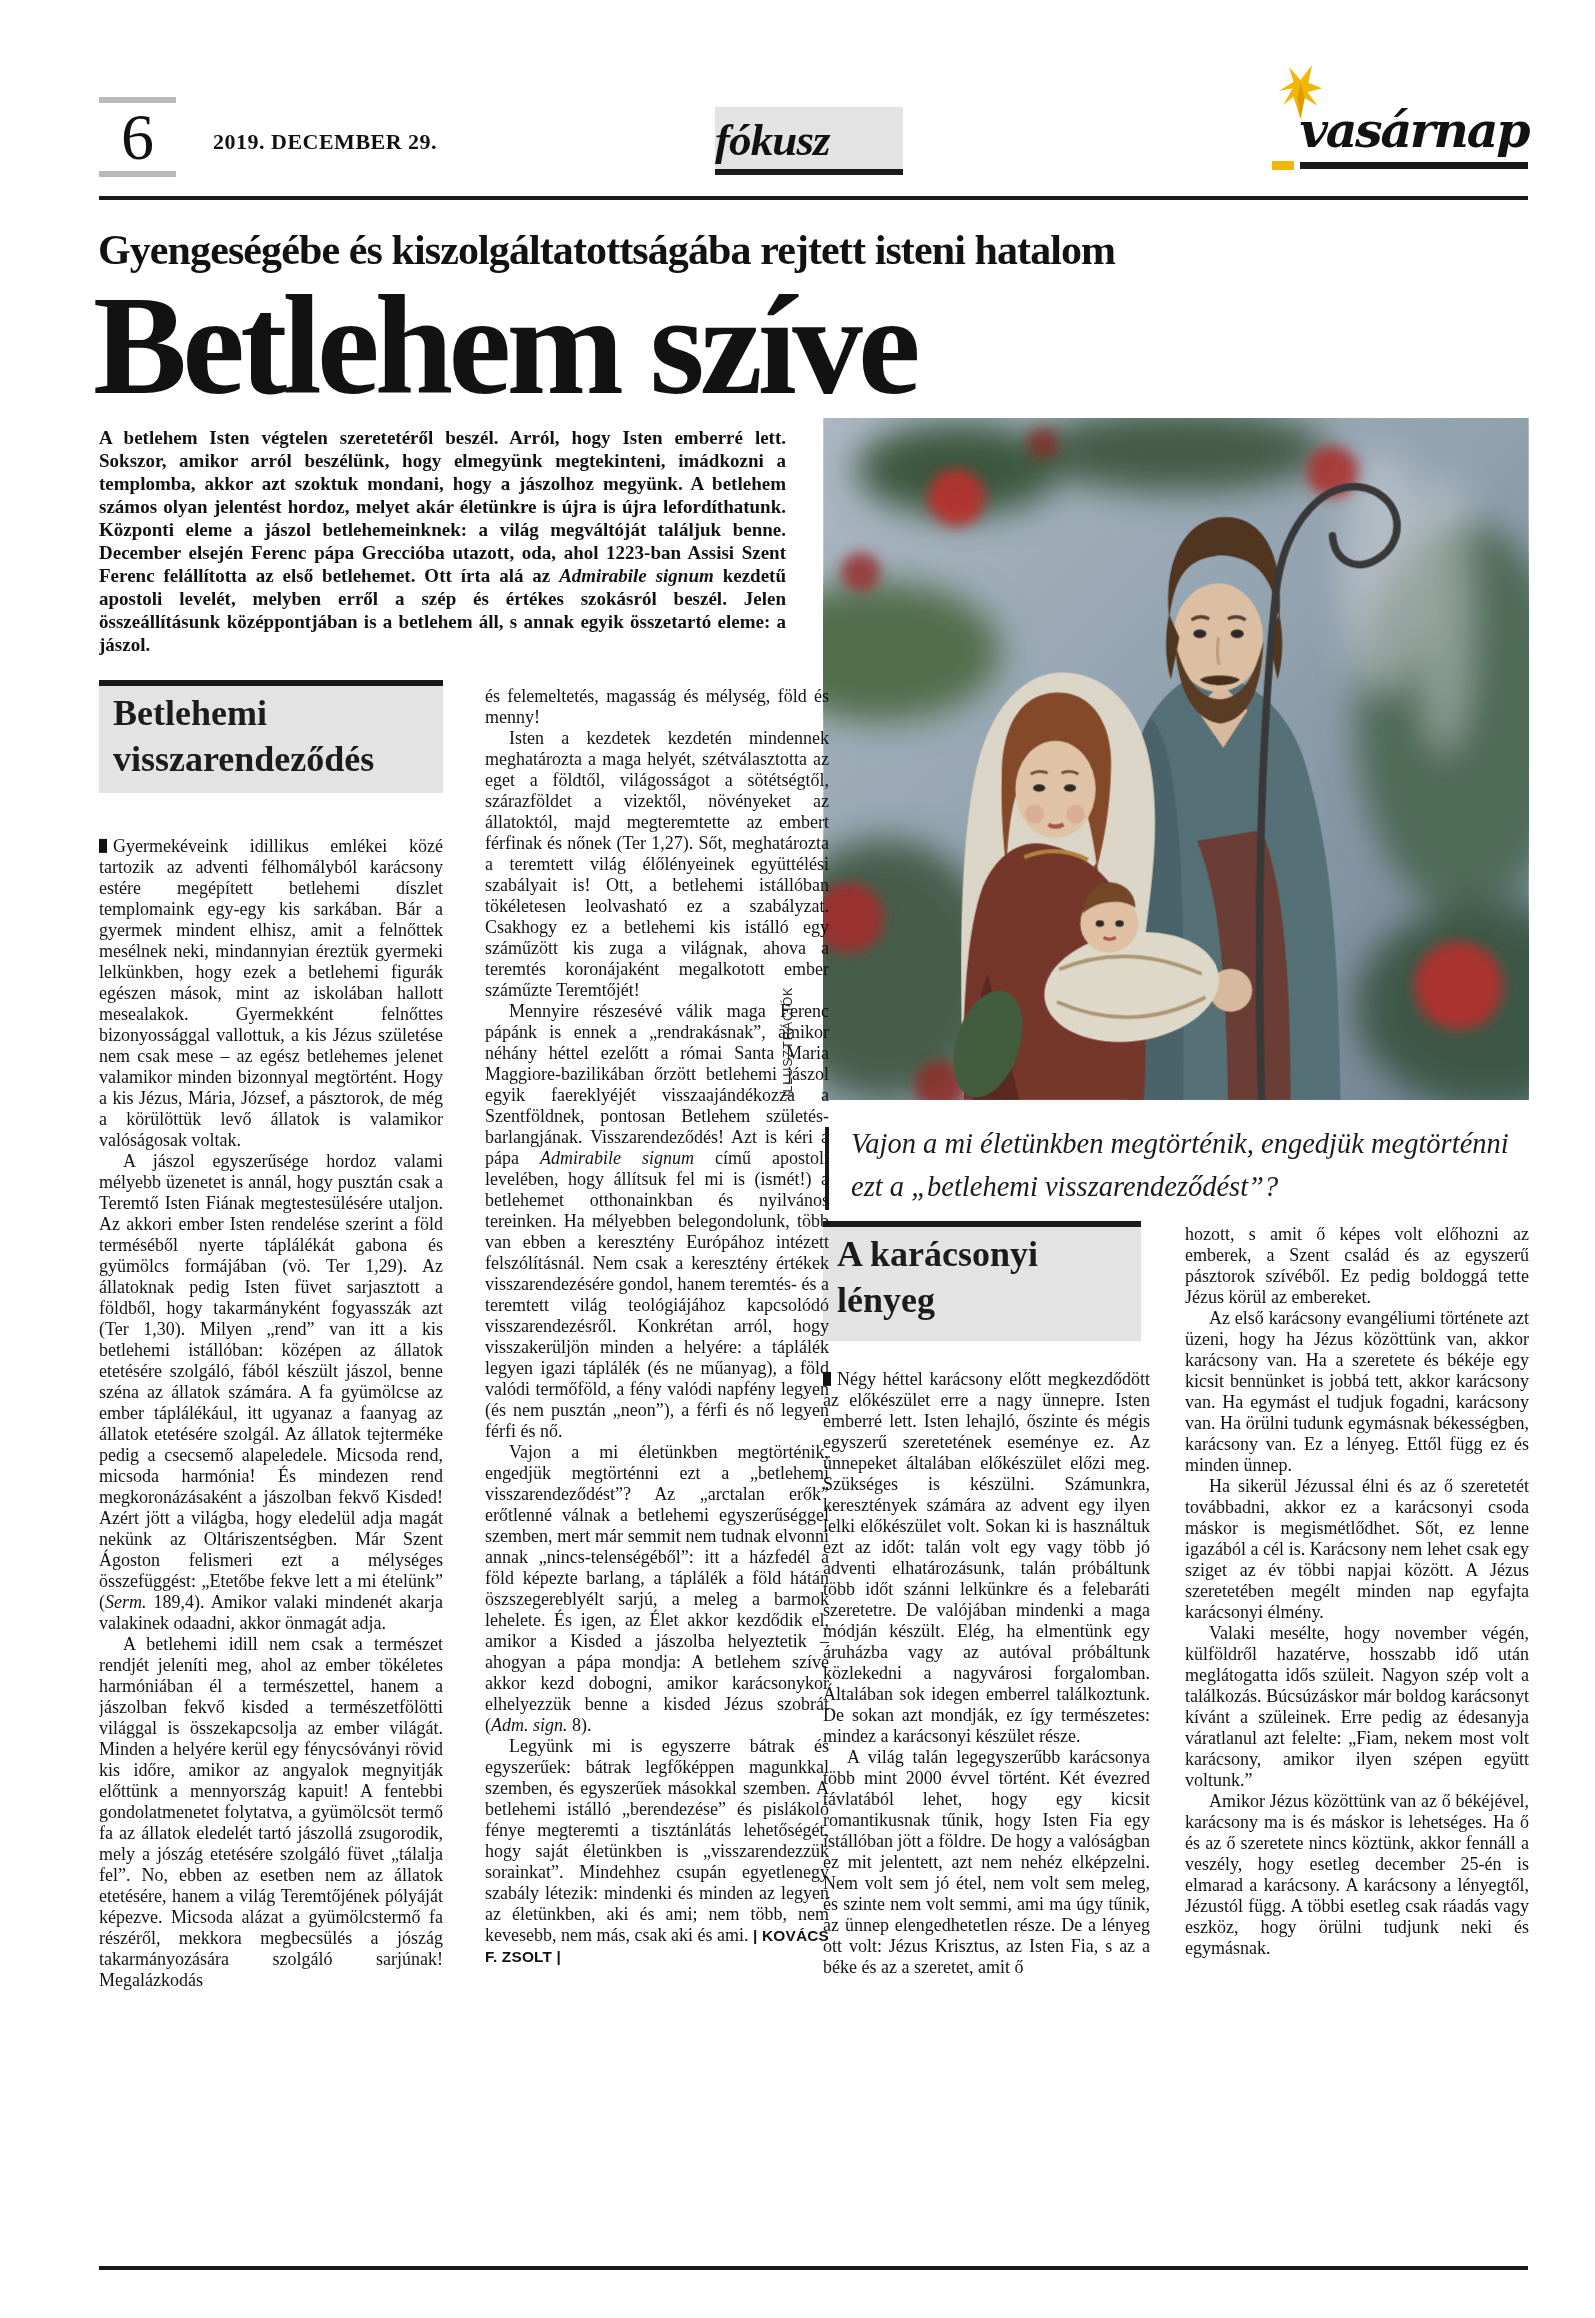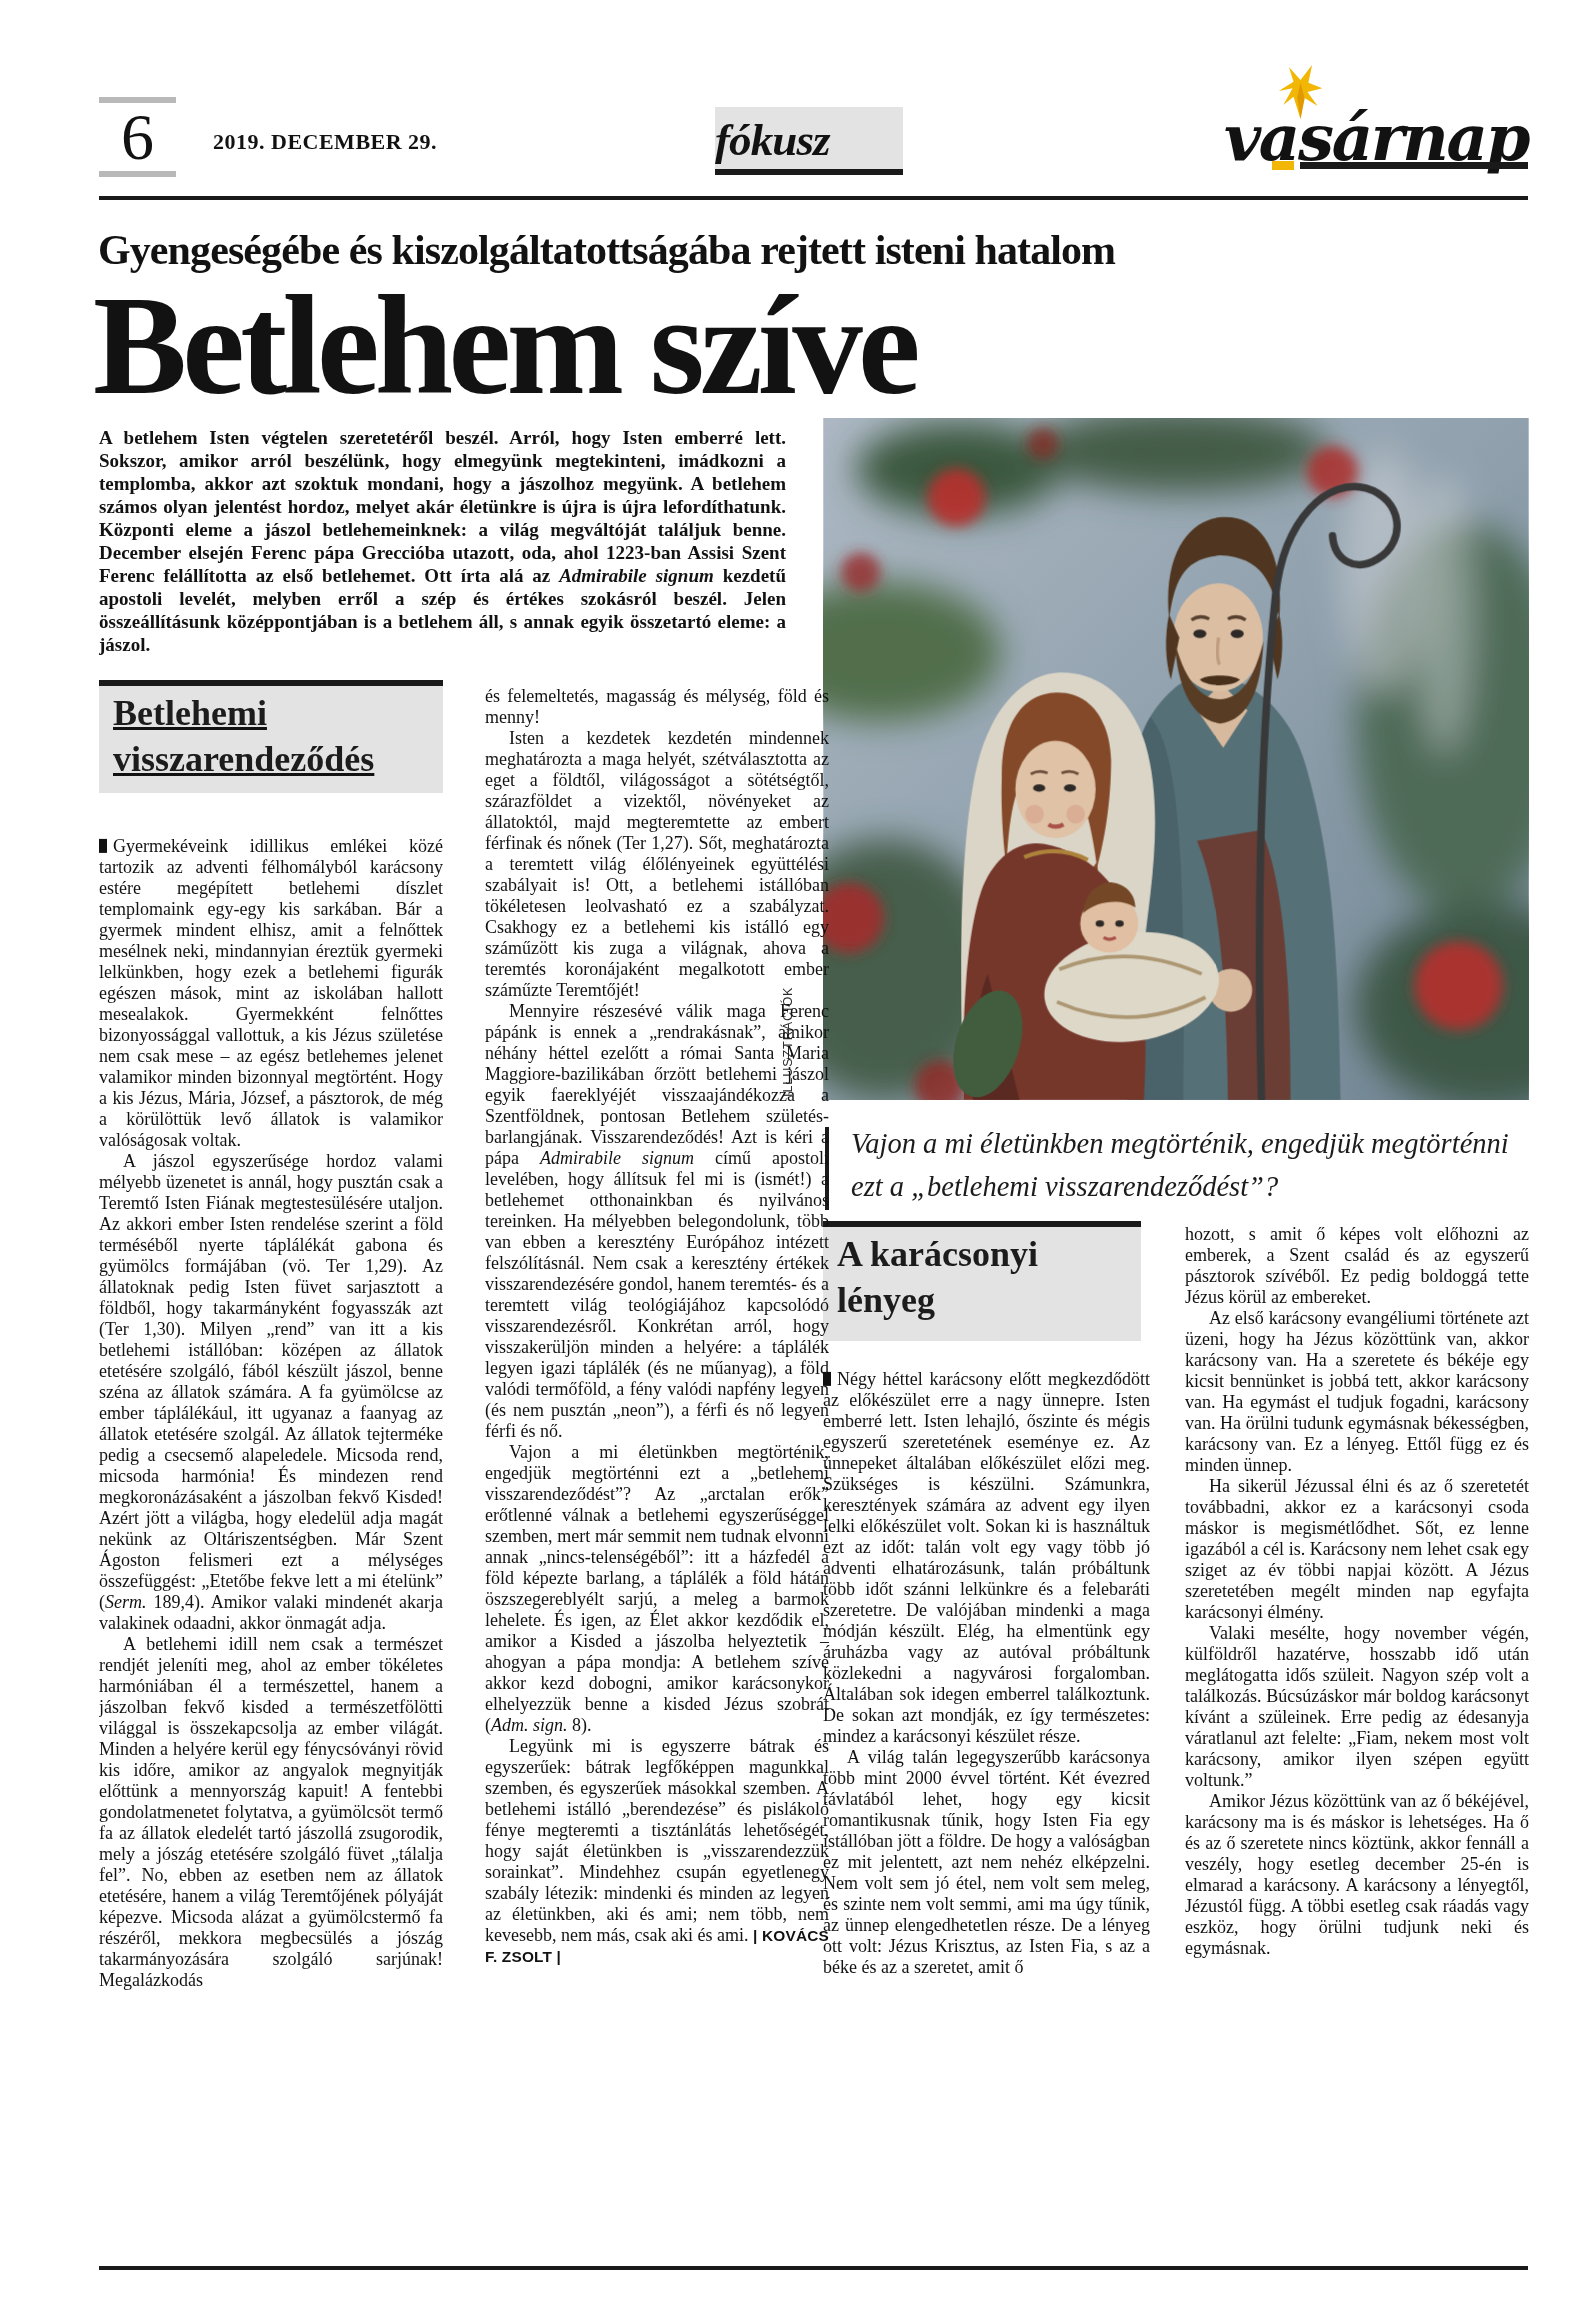--- a/index.html
+++ b/index.html
@@ -8,41 +8,41 @@
 
   
   .graybar{position:absolute;background:#b9b9b9;}
   .pagenum{position:absolute;left:121px;top:104px;font-size:66px;line-height:1;font-weight:400;}
   .issue-date{position:absolute;left:213px;top:129px;font-size:22px;font-weight:bold;letter-spacing:0.5px;}
   .section-box{position:absolute;left:715px;top:107px;width:188px;height:62px;background:#e3e3e3;}
   .section-box .label{position:absolute;left:0;right:0;top:6.5px;text-align:left;
         font-size:45px;font-style:italic;font-weight:bold;letter-spacing:-0.9px;}
   .section-box .bar{position:absolute;left:0;bottom:-6px;width:100%;height:6px;background:#1a1a1a;}
   .masthead{position:absolute;left:1262px;top:93px;width:267px;height:79px;}
-  .masthead .word{position:absolute;right:0.9px;top:13px;font-size:64px;font-weight:bold;font-style:italic;
+  .masthead .word{position:absolute;right:0.9px;top:13px;font-size:49px;font-weight:bold;font-style:italic;
         font-family:"DejaVu Serif",serif;letter-spacing:-2.3px;line-height:1;}
   .masthead .bar{position:absolute;left:38px;top:69px;width:228px;height:7px;background:#1a1a1a;}
   .masthead .ysq{position:absolute;left:10.3px;top:68px;width:21.5px;height:9.3px;background:#f2b705;}
   .flame{position:absolute;left:13px;top:-29px;}
   .header-rule{position:absolute;left:99px;top:196px;width:1429px;height:4.2px;background:#1a1a1a;}
 
   
   .kicker{position:absolute;left:98px;top:228px;width:1215px;font-size:42px;font-weight:bold;
         letter-spacing:-0.9px;line-height:1.05;}
   .headline{position:absolute;left:93px;top:275px;width:1215px;font-size:141px;font-weight:bold;
         letter-spacing:-4.7px;line-height:1;}
   .lead{position:absolute;left:99px;top:426px;width:687px;height:255px;overflow:hidden;}
   .lead p{margin:0;font-size:19px;line-height:23px;font-weight:bold;text-align:justify;}
 
   
   .h-box{position:absolute;}
   .h-box .topbar{position:absolute;left:0;top:0;width:100%;height:5.6px;background:#1a1a1a;}
   .h-box .gray{position:absolute;left:0;top:5.6px;width:100%;background:#e3e3e3;}
   .h-box h2{margin:0;padding:10.3px 0 0 14px;font-size:36px;line-height:46px;font-weight:bold;color:#1c1c1c;}
-  #hbox1{left:99px;top:680px;width:344px;height:94px;text-decoration:underline;}
+  #hbox1{left:99px;top:680px;width:344px;height:94px;}
   #hbox1 .gray{height:107px;}
   #hbox2{left:823px;top:1221px;width:318px;height:129px;}
   #hbox2 .gray{height:114px;}
 
   
   .col{position:absolute;overflow:hidden;text-align:justify;}
   .col p{margin:0;font-size:18px;line-height:21px;hyphens:auto;}
   .col p.ind{text-indent:24px;}
   .mk{display:inline-block;width:7.5px;height:14px;background:#121212;margin-right:6.5px;transform:translateY(0.9px);}
   .col em{font-style:italic;}

